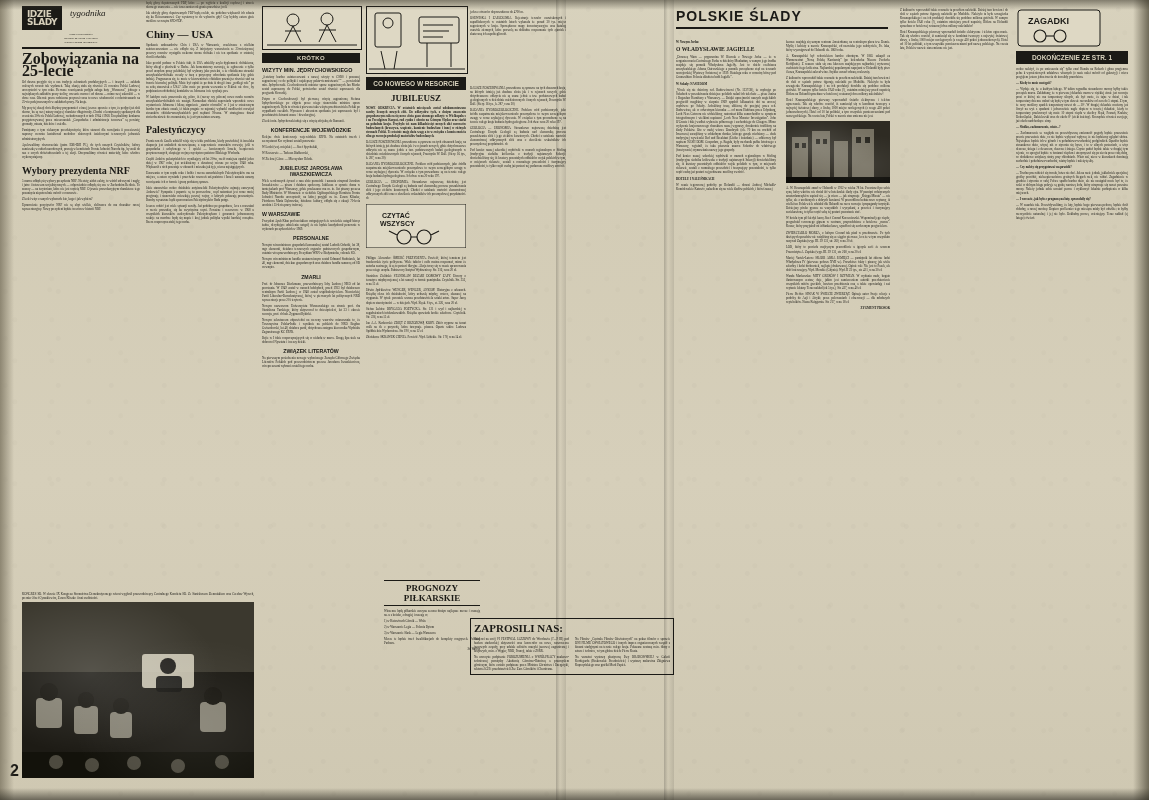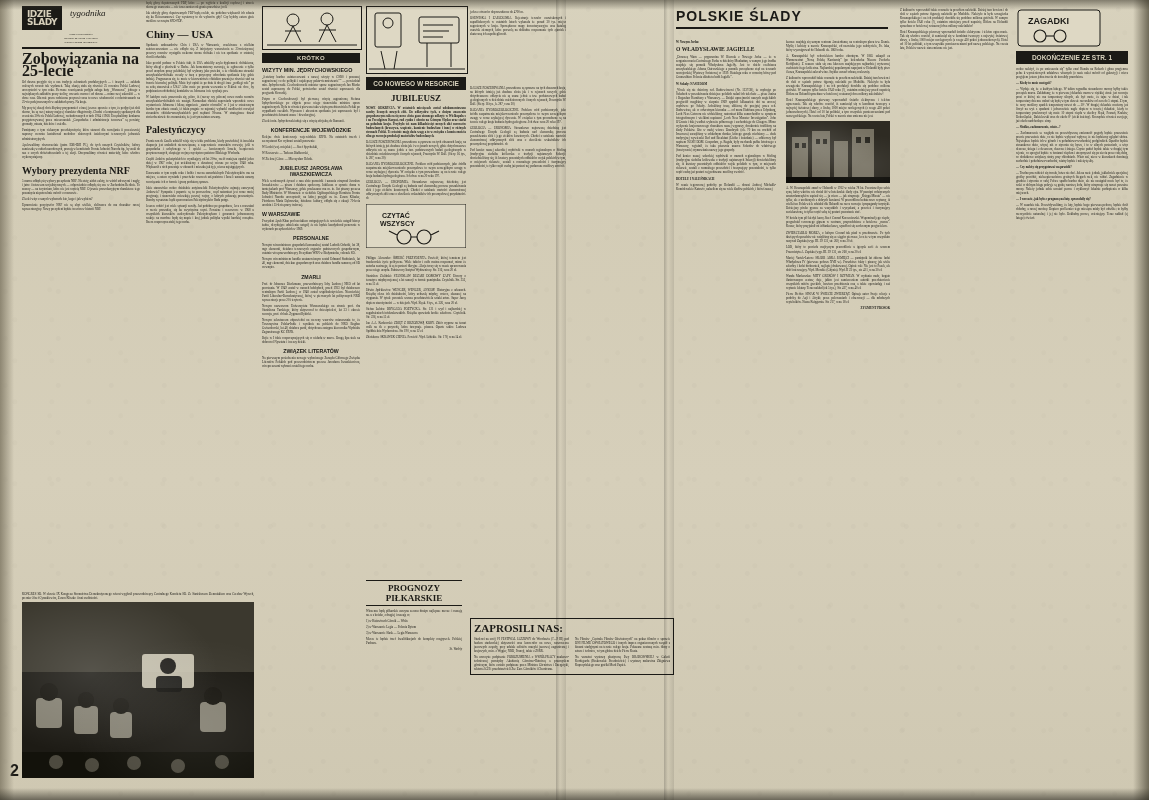--- a/index.html
+++ b/index.html
@@ -215,21 +215,21 @@
     </div>
 
     <div class="title-sans center" style="font-size:5.2px;margin:4px 0 2px;">
       <span>ZWIĄZEK LITERATÓW</span>
     </div>
     <div class="txt">
       <p>Na pierwszym posiedzeniu nowego wyłonionego Zarządu Głównego Związku Literatów Polskich pod przewodnictwem prezesa Jarosława Iwaszkiewicza, wiceprezesami wybrani zostali tego ruchu.</p>
     </div>
   </div>
 
-  <div class="col" style="left:366px;top:580px;width:96px;">
+  <div class="col" style="left:384px;top:580px;width:96px;">
     <div class="title-serif center" style="font-size:9px;line-height:10px;border-top:1px solid #1b1a16;border-bottom:1px solid #1b1a16;padding:2px 0;margin-bottom:3px;">
       <span>PROGNOZY PIŁKARSKIE</span>
     </div>
     <div class="txt">
       <p>Wiosenne będą piłkarskie zaczyna sezonu drużyn najlepsze mecze: i ruszają na. u z boisko, z drugiej i ruszają w;</p>
       <p>1) w Katowicach Górnik — Wisła</p>
       <p>2) w Warszawie Legia — Polonia Bytom</p>
       <p>3) w Warszawie Slask — Legia Warszawa</p>
       <p>Mecze te będzie trzeć kwalifikacjach do komplety rozgrywek. Polskiej Pucharu.</p>
       <p style="text-align:right;font-style:italic;">St. Werbiy</p>

